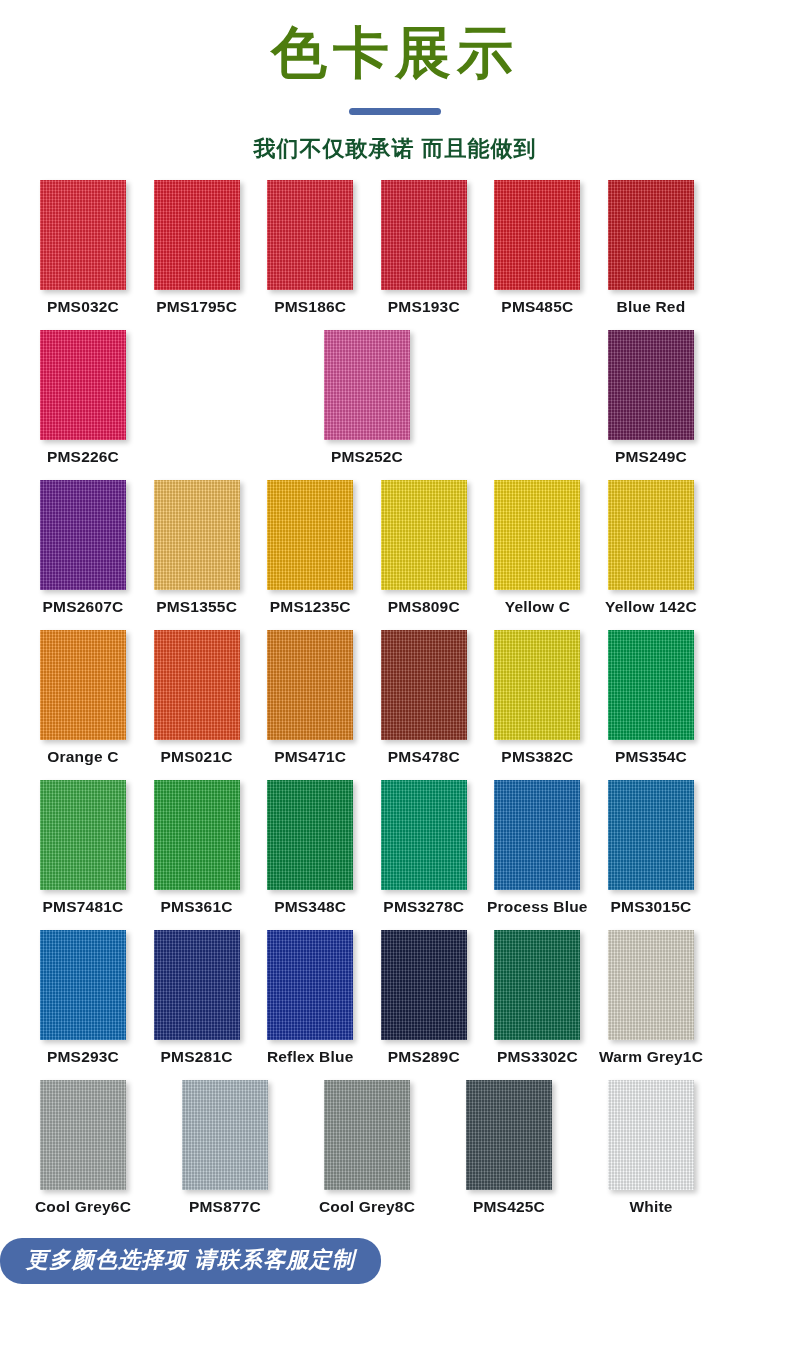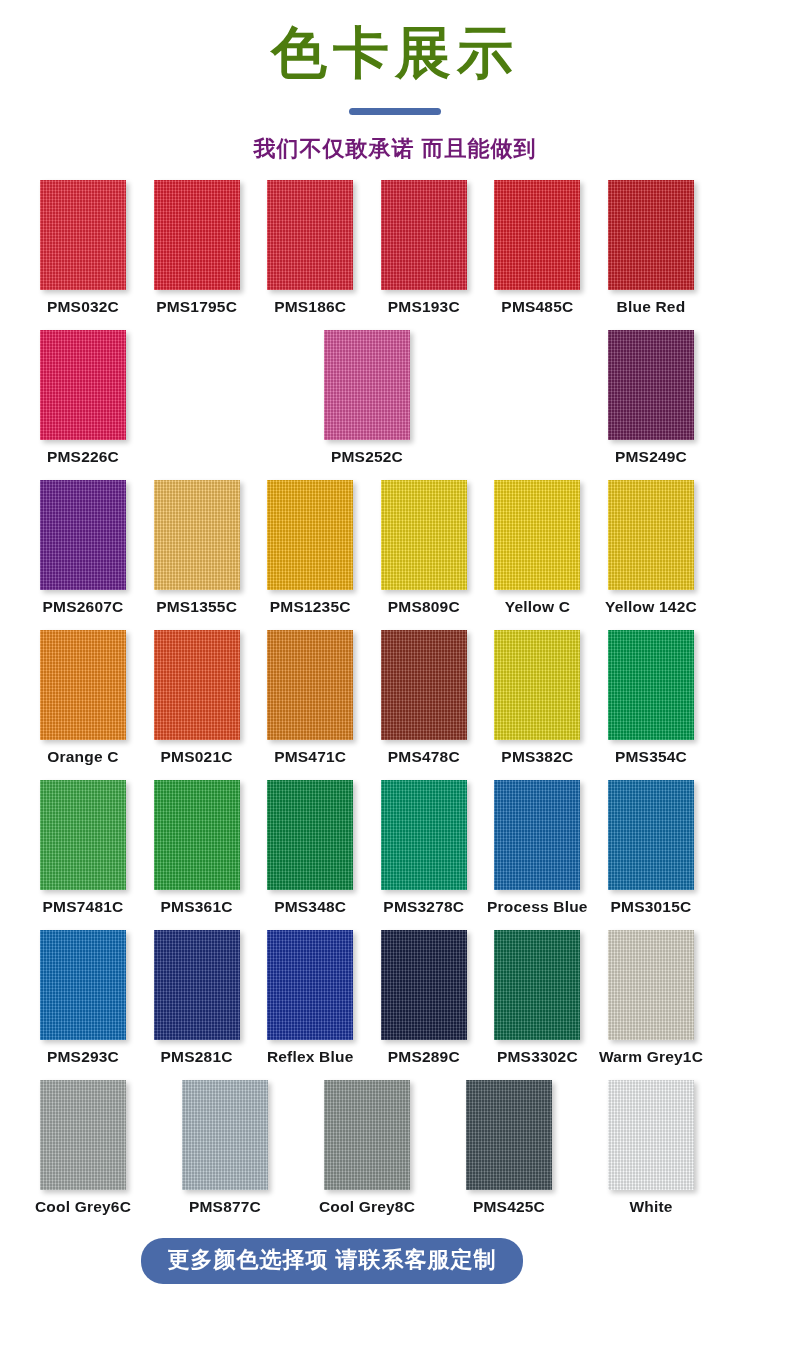--- a/index.html
+++ b/index.html
@@ -63,21 +63,21 @@
   .subtitle {
     position: absolute;
     left: 0;
     top: 134px;
     width: 790px;
     text-align: center;
     font-size: 22px;
     line-height: 30px;
     font-weight: 700;
     letter-spacing: 1px;
-    color: #701a75;
+    color: #14532d;
     white-space: nowrap;
   }
 
   
   .grid {
     position: relative;
     width: 734px;
     padding: 0 0 0 0;
     box-sizing: border-box;
   }
@@ -136,23 +136,24 @@
     text-align: center;
   }
 
   
   .footer {
     position: relative;
     width: 664px;
     height: 100px;
     display: flex;
     align-items: flex-start;
-    justify-content: center;
+    justify-content: flex-start;
     padding-top: 8px;
     box-sizing: border-box;
+    font-style: italic;
   }
   .footer-pill {
     background: #4a6aa8;
     color: #ffffff;
     font-size: 22px;
     font-weight: 700;
     letter-spacing: 1px;
     padding: 9px 26px 11px 26px;
     border-radius: 22px;
     white-space: nowrap;

